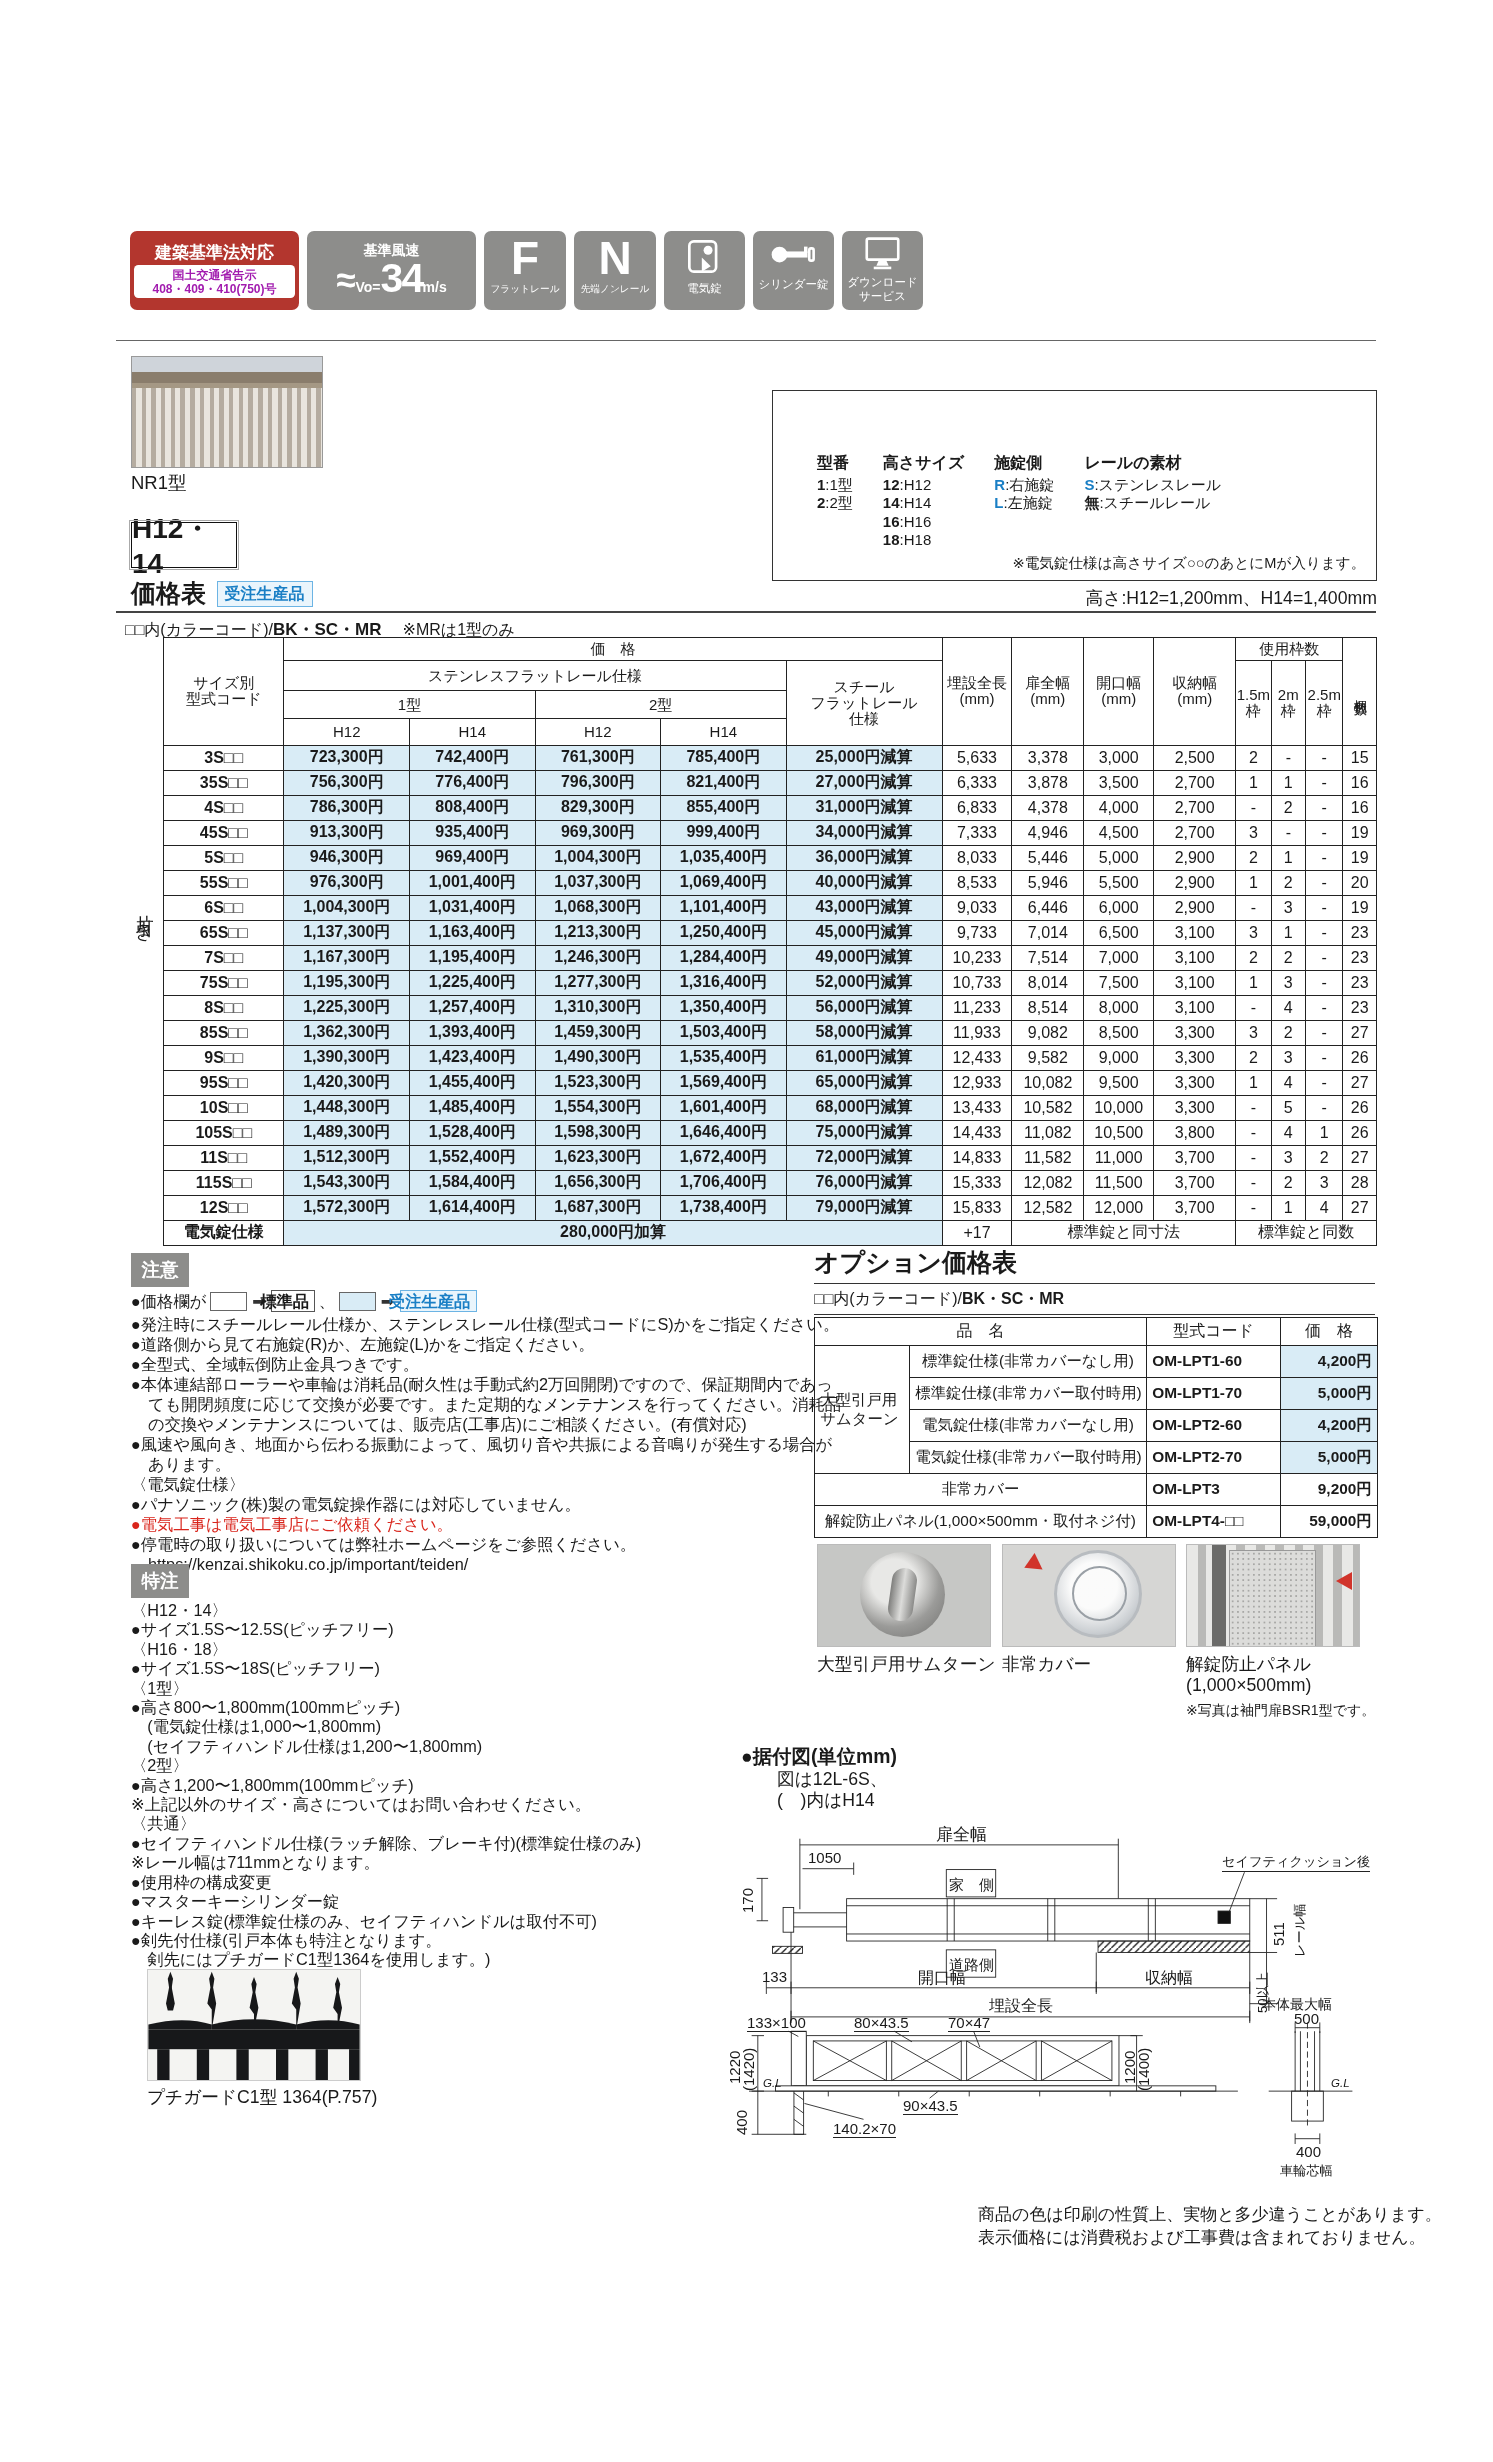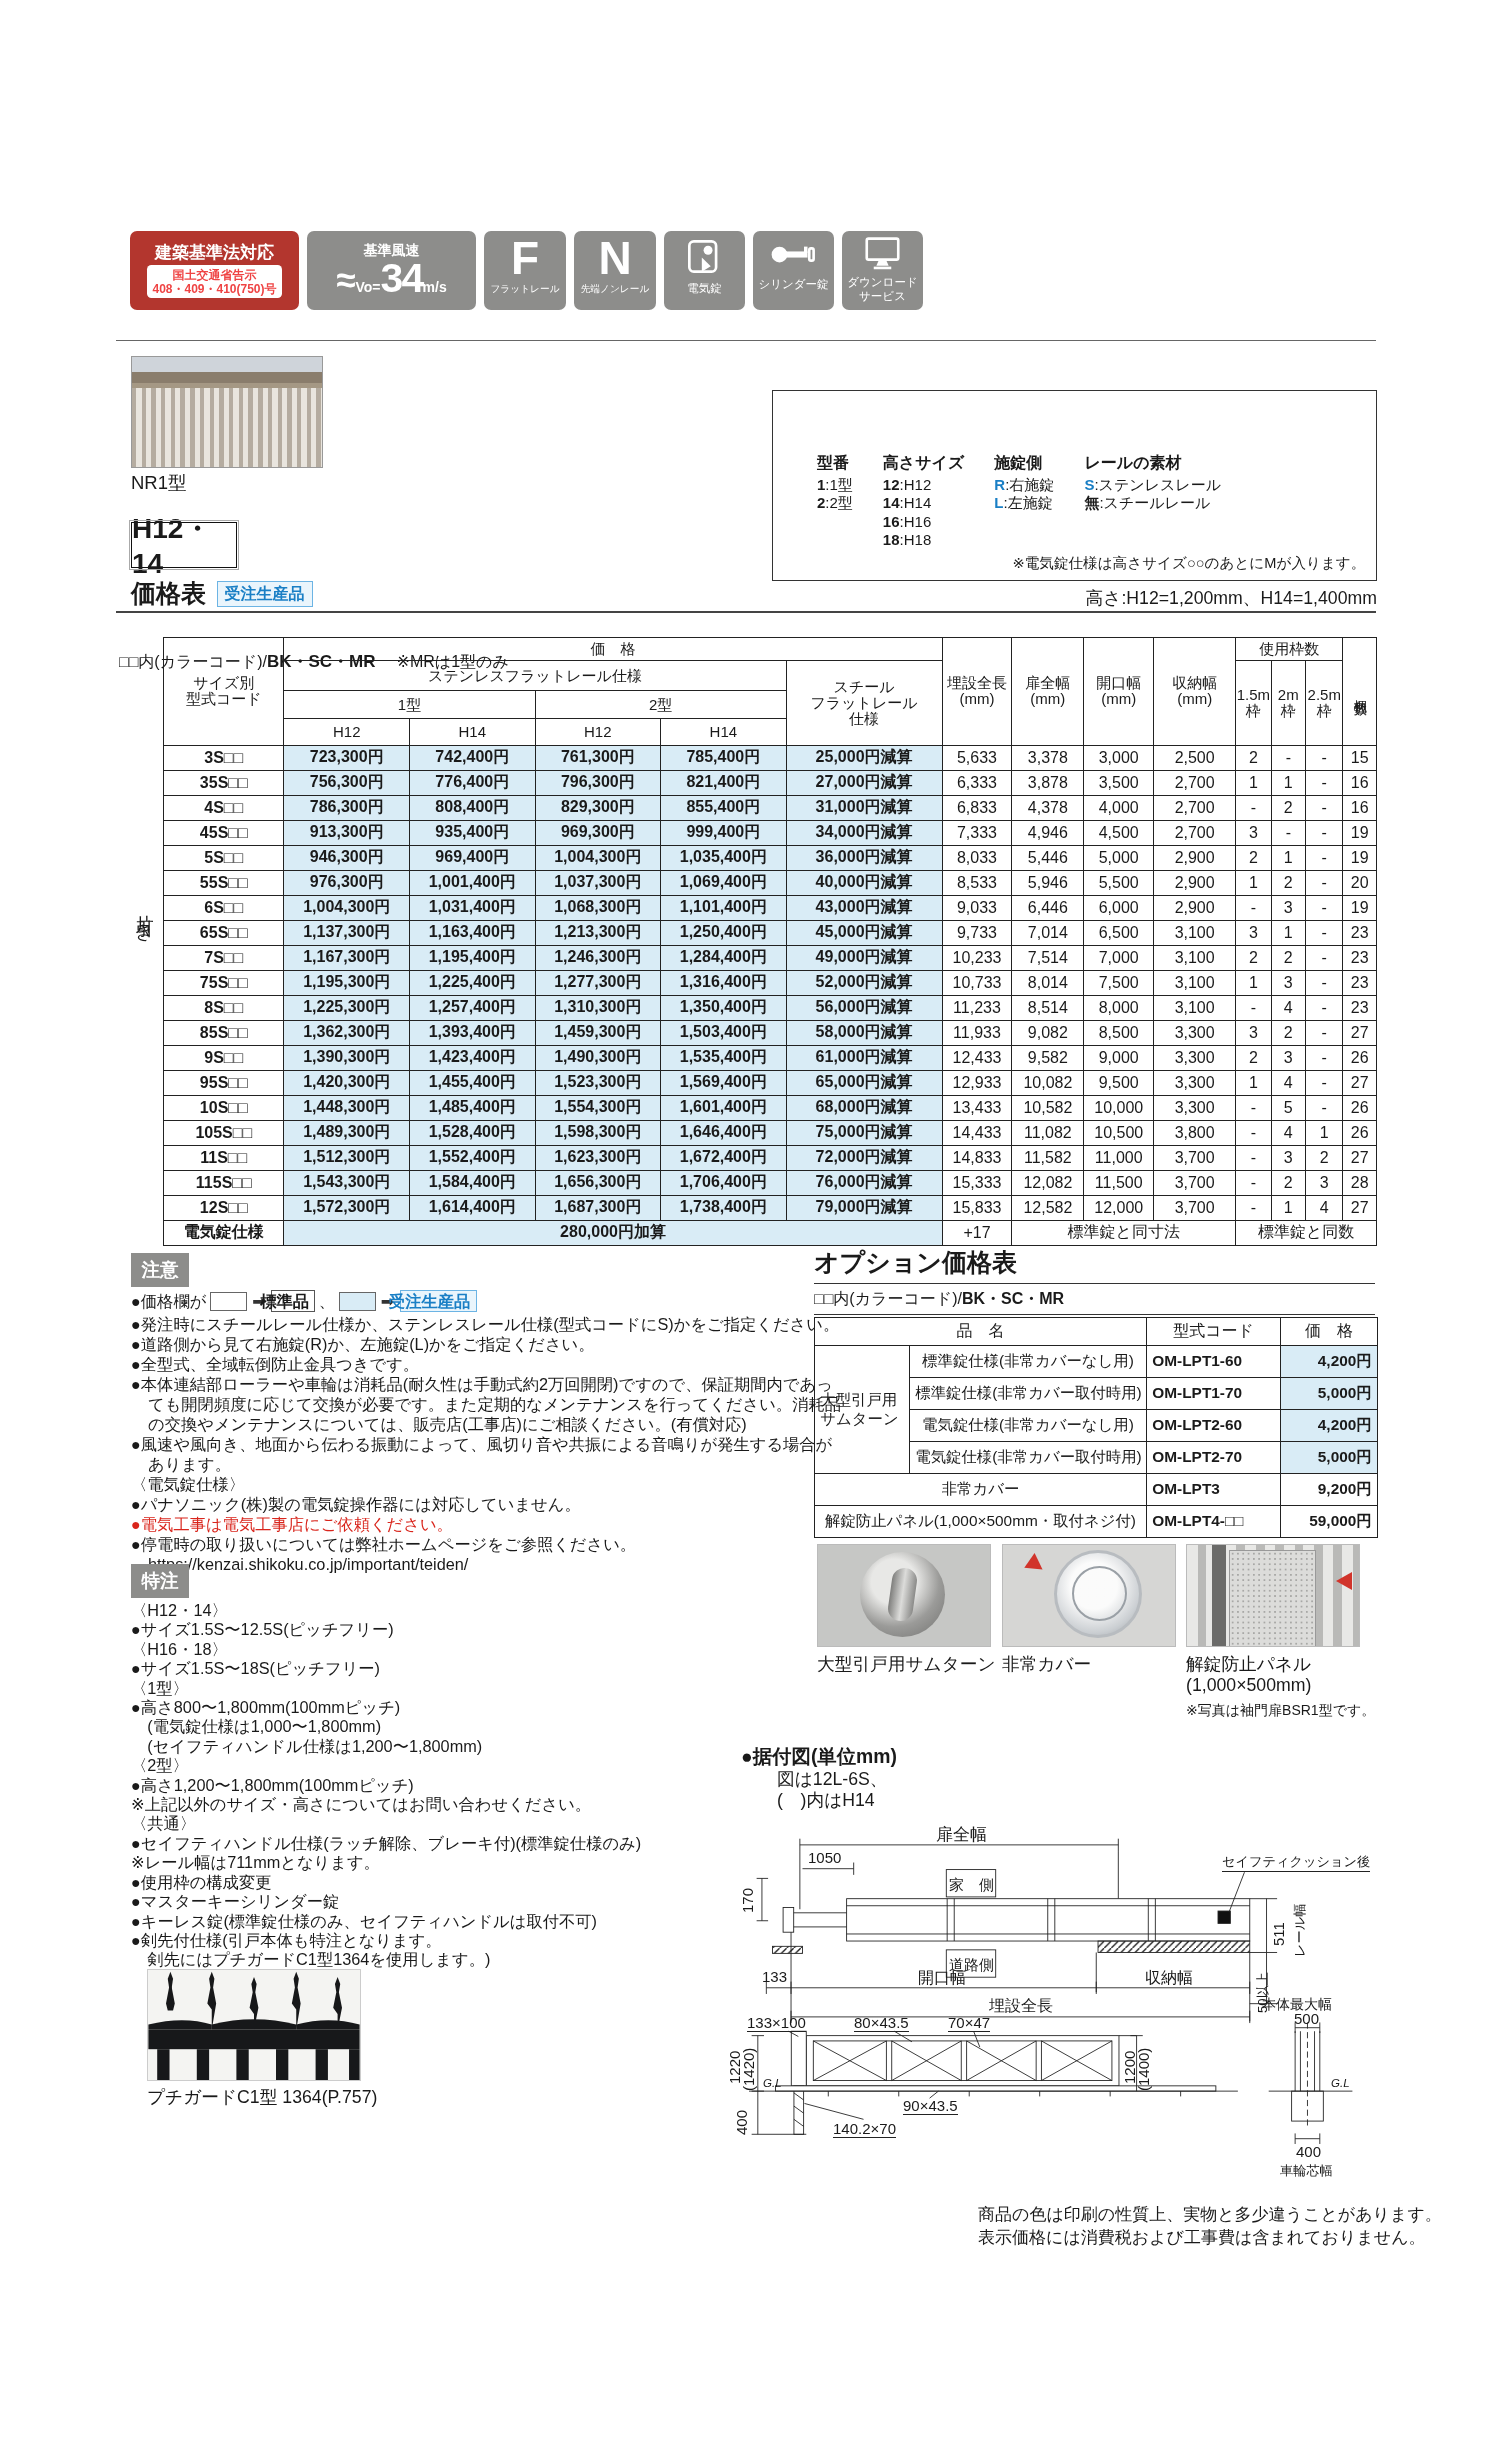--- a/index.html
+++ b/index.html
@@ -6,21 +6,21 @@
   #page{position:relative;width:1493px;height:2462px;background:#fff;overflow:hidden;
         font-family:"Liberation Sans","DejaVu Sans",sans-serif;color:#1a1a1a;}
   .rot{position:absolute;transform:rotate(-90deg);transform-origin:left top;white-space:nowrap;}
   .vtext{writing-mode:vertical-rl;text-orientation:mixed;}
   
   .badges{position:absolute;left:130px;top:231px;display:flex;gap:8px;}
   .badge{height:79px;border-radius:7px;background:#8d8d8b;color:#fff;display:flex;flex-direction:column;
          align-items:center;justify-content:center;box-sizing:border-box;text-align:center;}
   .badge-law{width:169px;background:#b3362e;padding:3.5px 4.4px;}
   .badge-law .t{font-size:17px;font-weight:bold;line-height:19.4px;}
-  .badge-law .inner{margin-top:2.6px;background:#fff;color:#ef4444;border-radius:4.4px;width:135px;padding:2.6px 0;}
+  .badge-law .inner{margin-top:2.6px;background:#fff;color:#a21caf;border-radius:4.4px;width:161px;padding:2.6px 0;}
   .badge-law .inner div{font-size:12px;font-weight:bold;line-height:14px;}
   .badge-wind{width:169px;}
   .badge-wind .t{font-size:14px;font-weight:bold;line-height:16px;}
   .badge-wind .row{display:flex;align-items:baseline;line-height:1;}
   .badge-wind .tilde{font-size:35px;font-weight:bold;}
   .badge-wind .v{font-size:14px;font-weight:bold;}
   .badge-wind .num{font-size:41px;font-weight:bold;letter-spacing:-1.8px;}
   .badge-wind .unit{font-size:14px;font-weight:bold;}
   .badge-letter{width:82px;justify-content:flex-start;padding-top:1.8px;}
   .badge-letter .big{font-size:46px;font-weight:bold;line-height:51px;}
@@ -47,21 +47,21 @@
        repeating-linear-gradient(90deg,#b5aca0 0 4.4px,#e9e5de 4.4px 9.7px);}
   .photo-cap{position:absolute;left:131px;top:470px;font-size:18.5px;}
   
   .hbox{position:absolute;left:131px;top:522px;width:104px;height:44px;border:1.8px solid #111;outline:0.9px solid #aaa;outline-offset:1.8px;
         display:flex;align-items:center;justify-content:center;font-size:28px;font-weight:bold;letter-spacing:0;}
   .ptitle{position:absolute;left:131px;top:577px;font-size:25px;font-weight:bold;}
   .order-badge{display:inline-block;border:1.8px solid #6cb4e4;background:#eaf5fc;color:#1a7fc5;
         font-size:16px;font-weight:bold;padding:1.8px 7px;margin-left:10.6px;vertical-align:3.5px;}
   .height-note{position:absolute;right:116px;top:586px;font-size:17.7px;}
   .rule{position:absolute;left:116px;width:1260px;height:1.8px;background:#444;}
-  .color-note{position:absolute;left:119px;top:618px;font-size:16px;margin-top:32px;}
+  .color-note{position:absolute;left:125px;top:618px;font-size:16px;}
   .color-note b{font-size:17px;}
   .color-note .sp{margin-left:21px;}
   
   .side-label{position:absolute;left:132px;top:900px;font-size:18.5px;letter-spacing:5.3px;}
   table.price{position:absolute;left:163px;top:637px;border-collapse:collapse;table-layout:fixed;width:1214px;
         border:1.8px solid #111;}
   table.price th,table.price td{border:0.9px solid #222;text-align:center;padding:0;overflow:hidden;white-space:nowrap;}
   table.price thead th{font-size:15px;font-weight:normal;line-height:16px;}
   table.price thead{border-bottom:1.8px solid #111;}
   table.price tbody td{height:24px;font-size:16px;}

